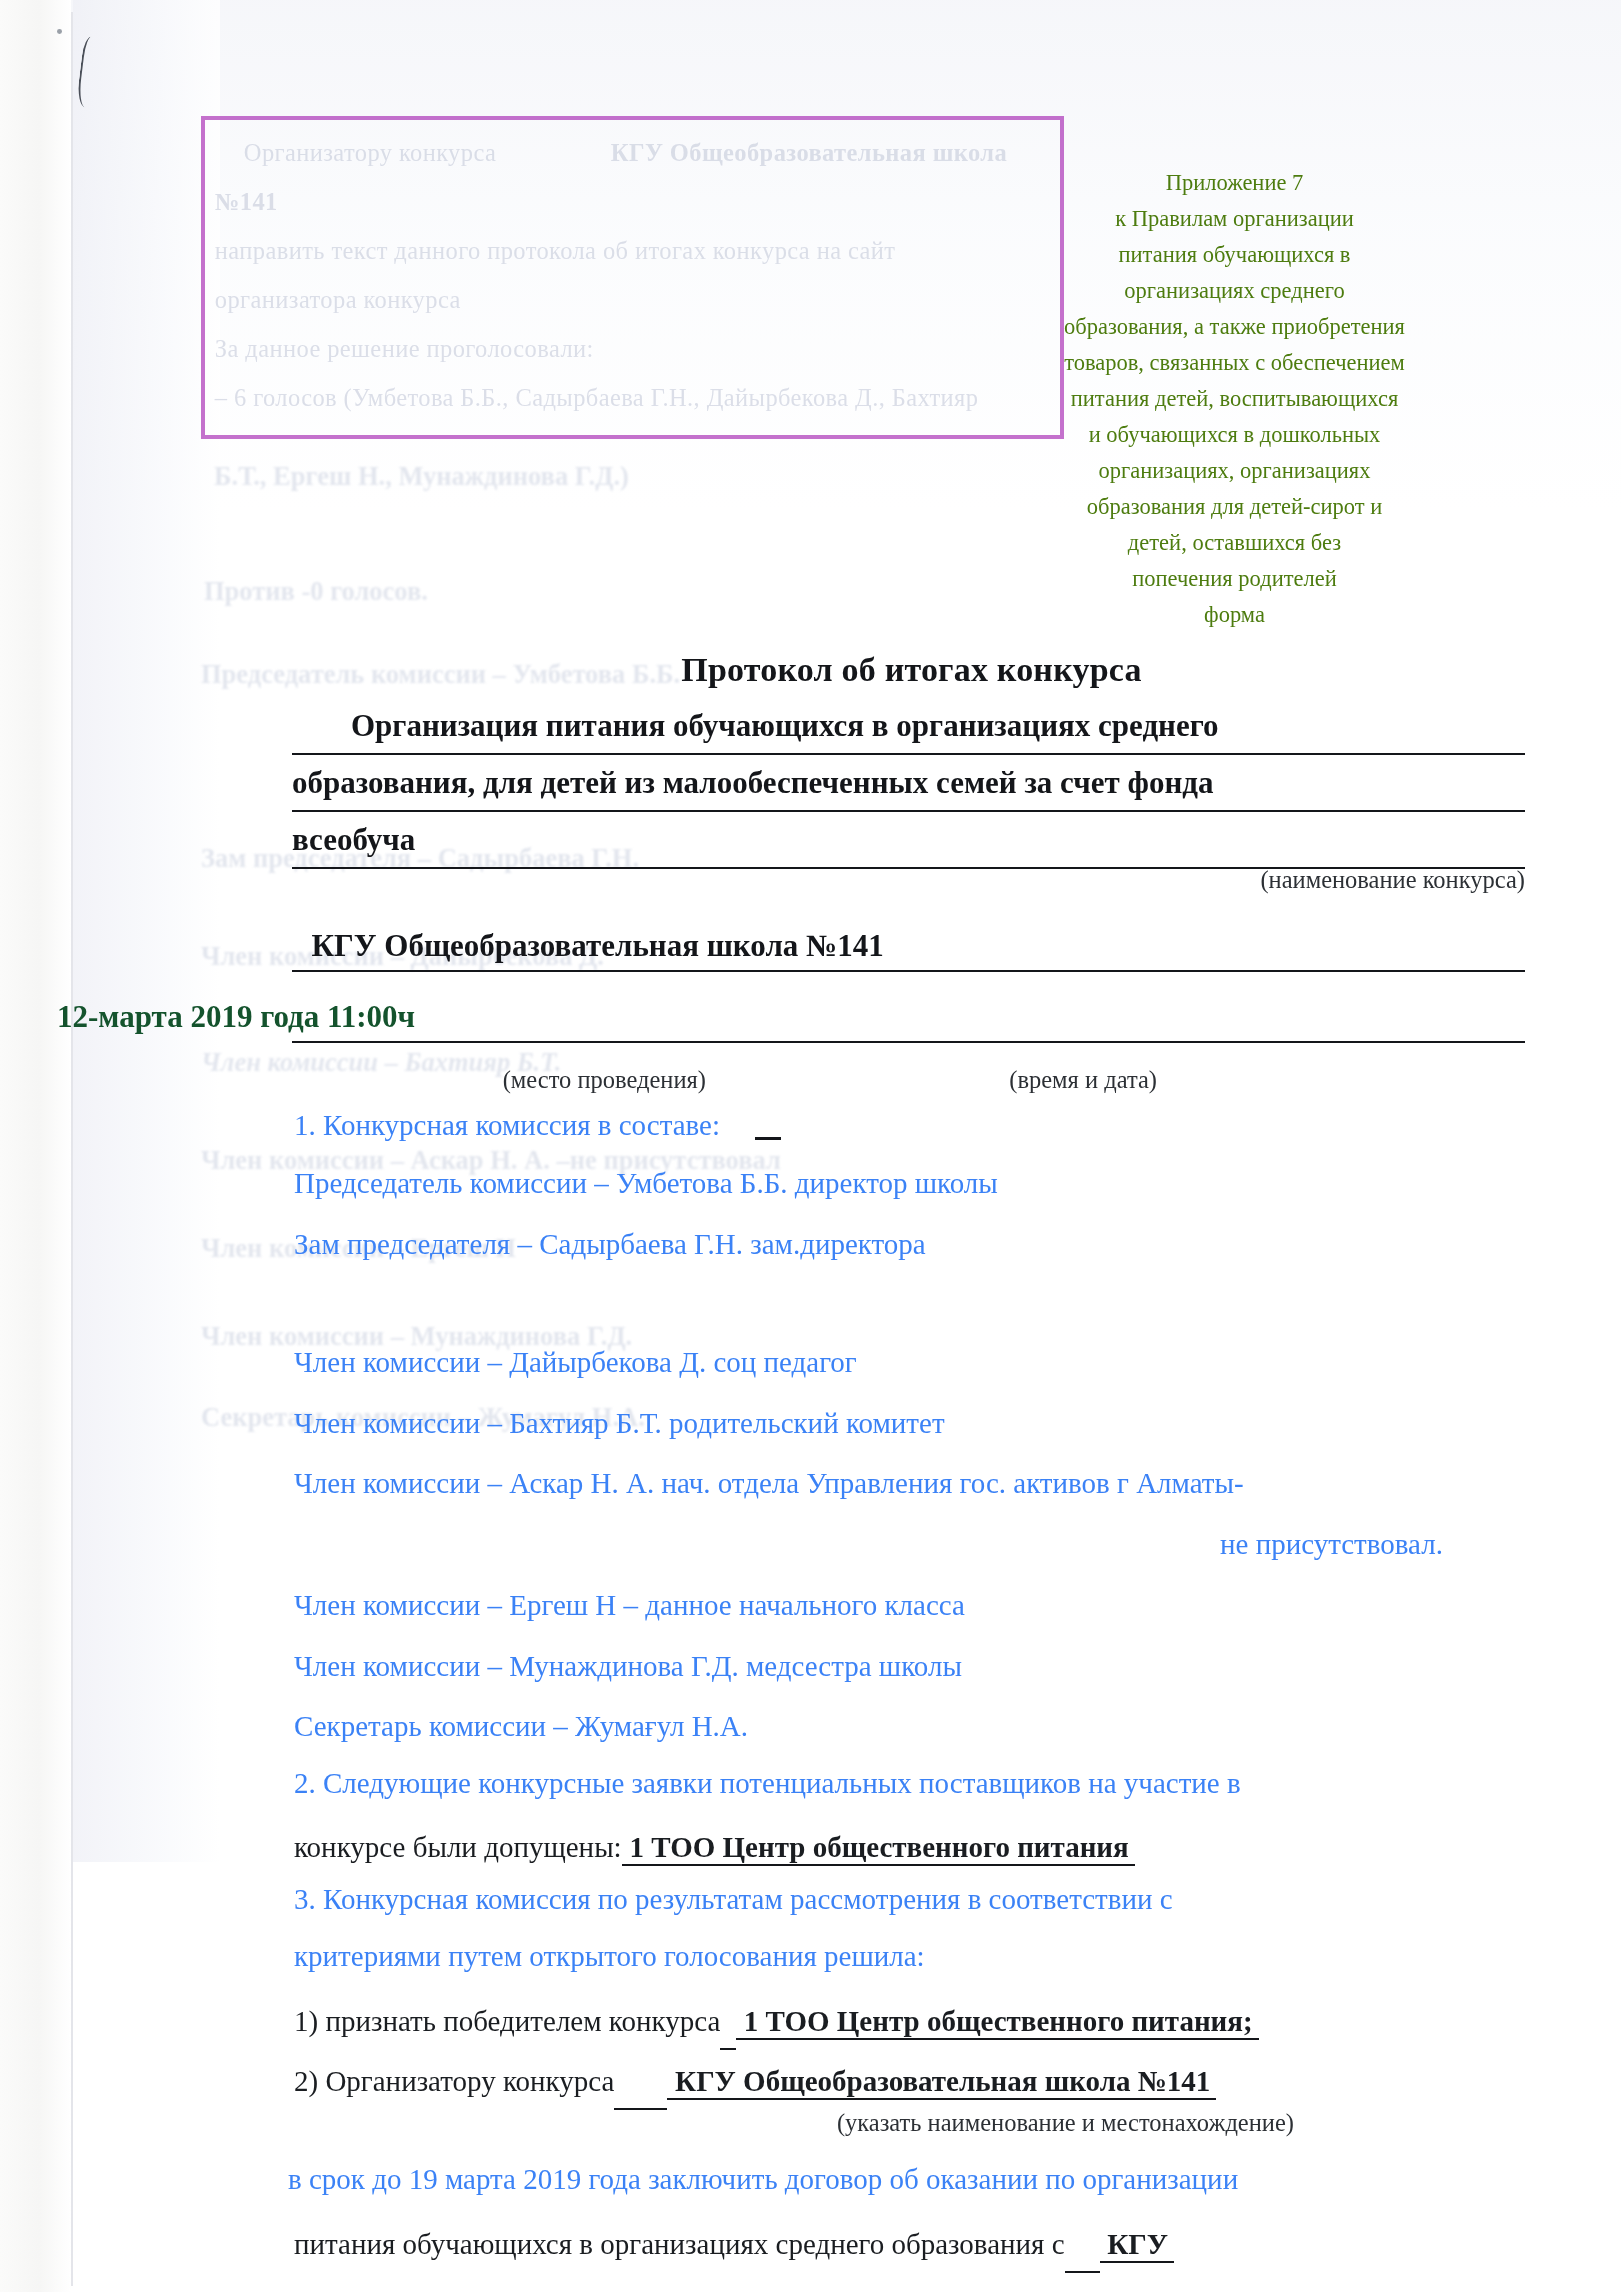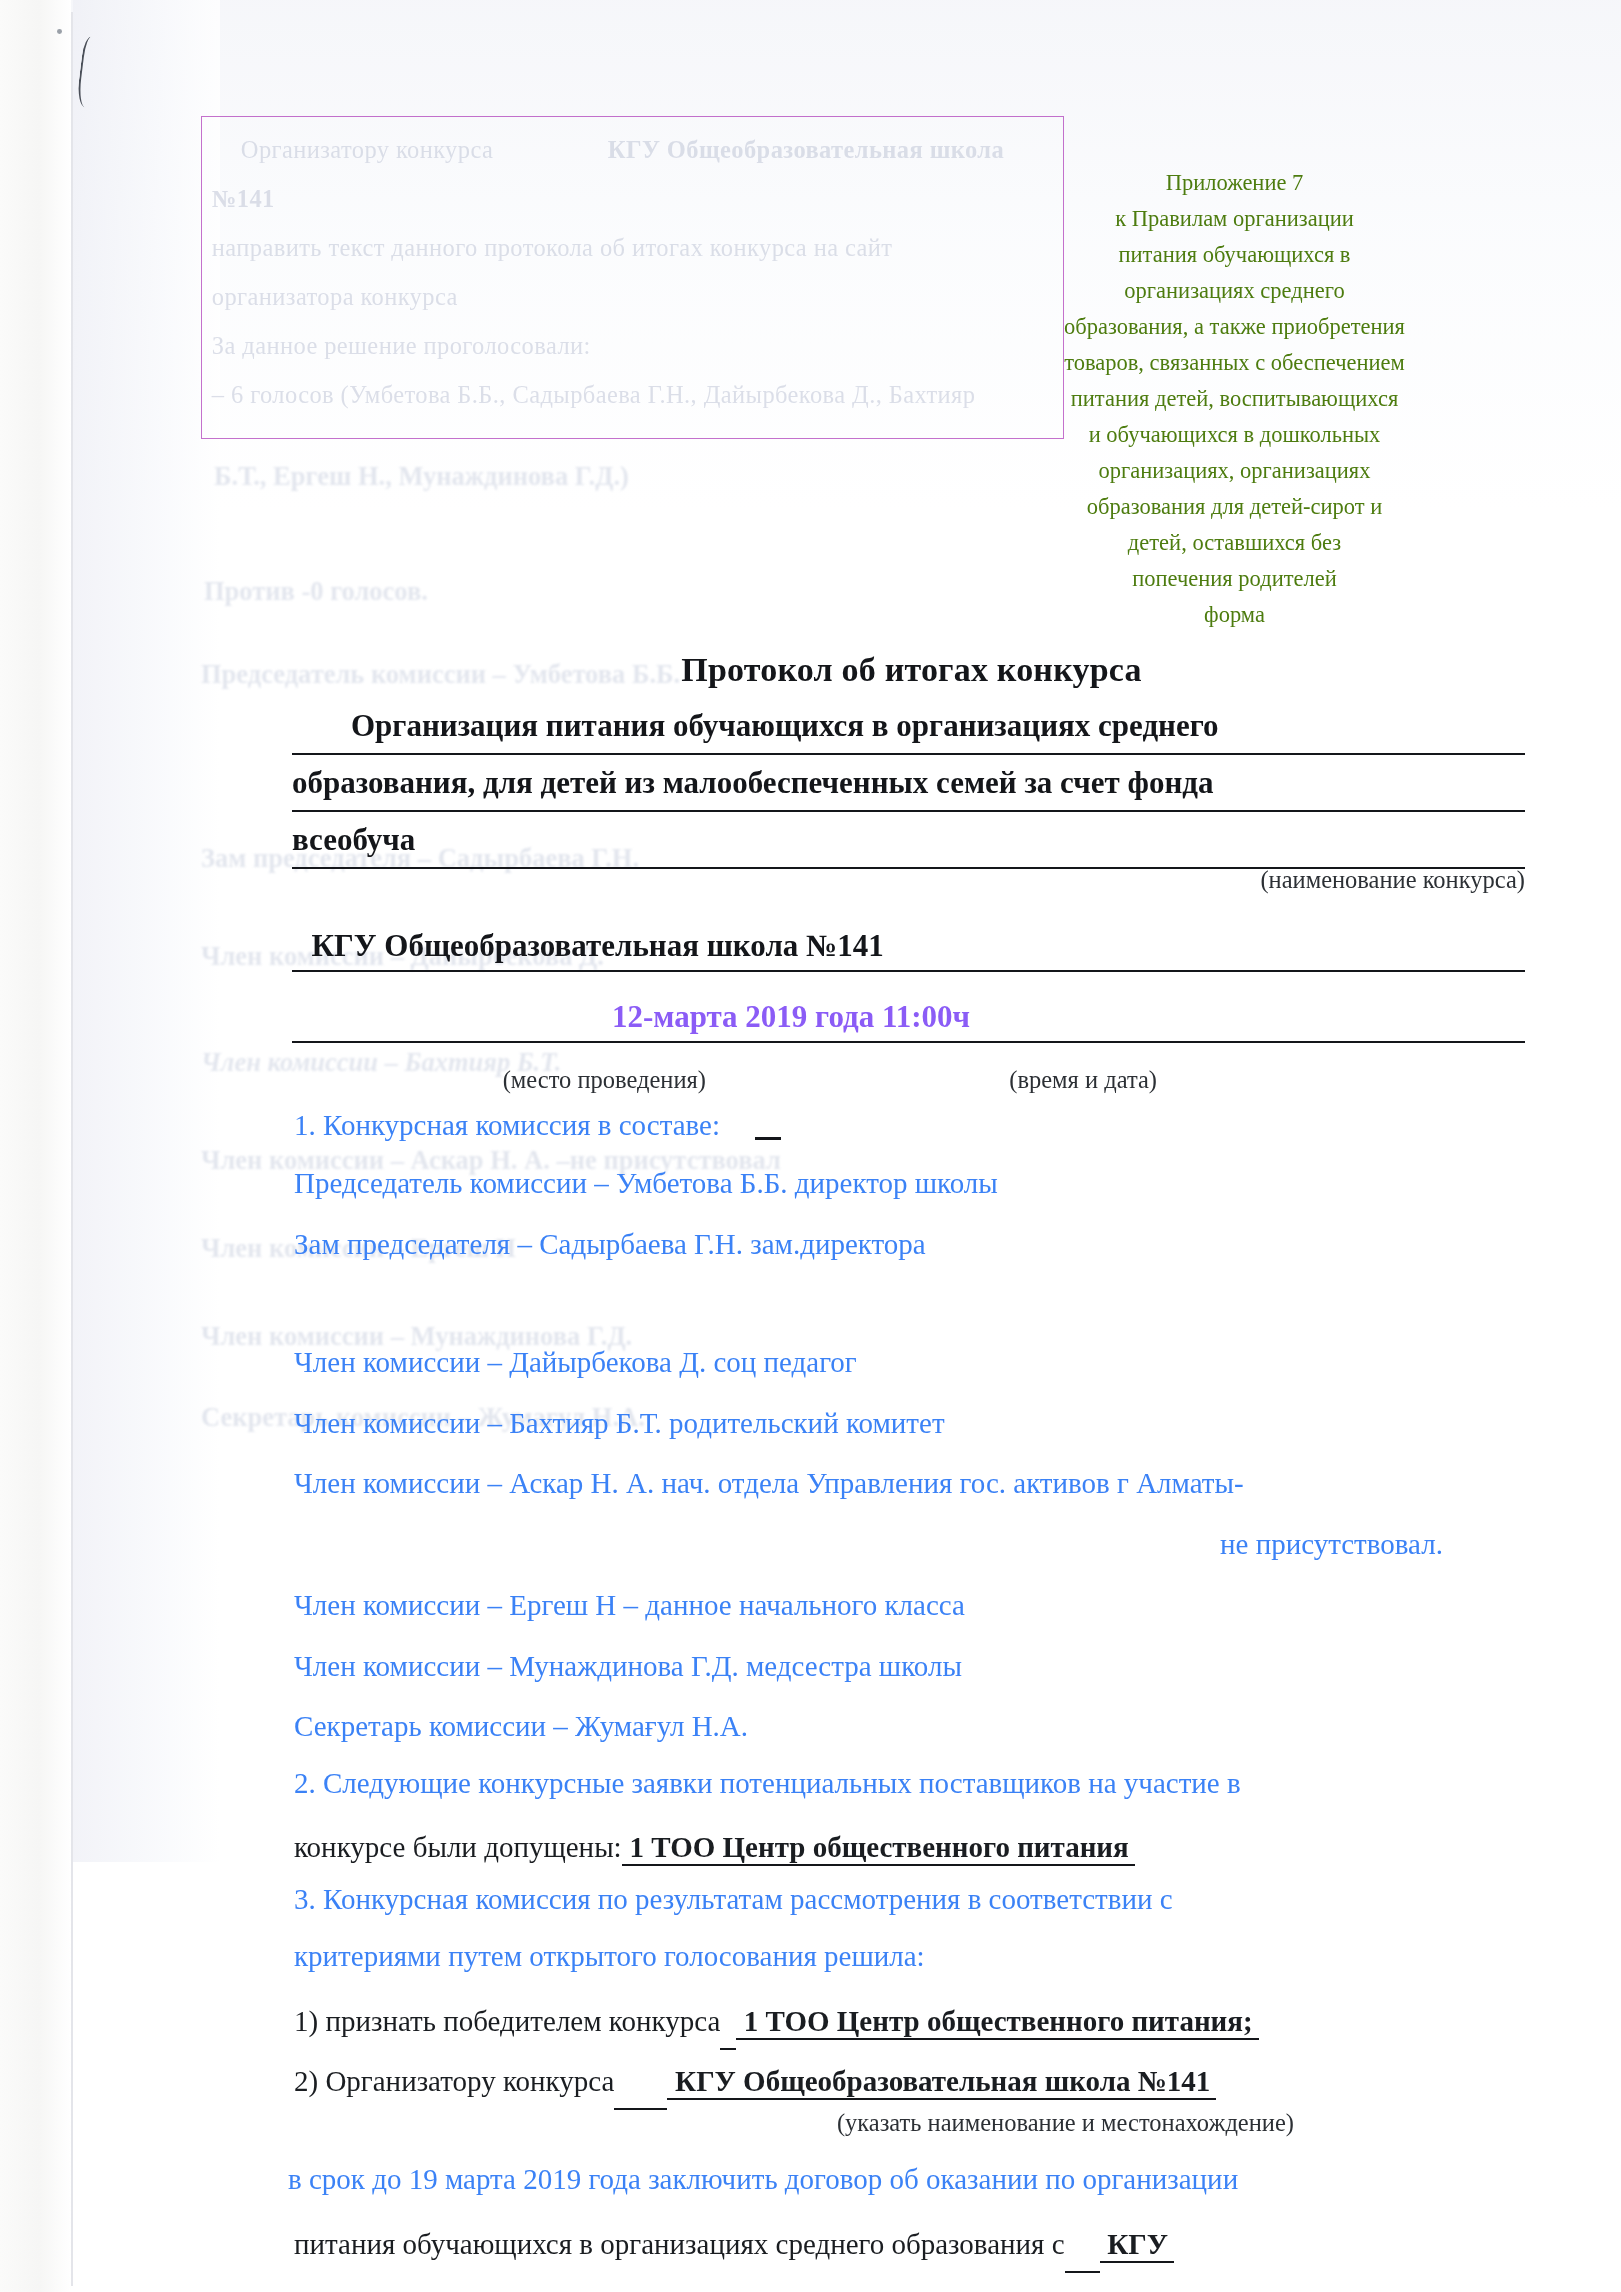--- a/index.html
+++ b/index.html
@@ -59,21 +59,21 @@
     width: 4.9px; height: 4.9px;
     border-radius: 50%;
     background: #9aa0a8;
   }
 
   
   .bleed {
     position: absolute;
     left: 201px; top: 116px;
     width: 863px; height: 323px;
-    border: 1px solid #a21caf;
+    border: 4px solid #a21caf;
     color: #c7ccdb;
     opacity: .62;
     font-family: "Liberation Serif", "DejaVu Serif", serif;
     font-size: 24.5px;
     line-height: 49px;
     letter-spacing: 0.4px;
     padding: 7.8px 9.8px;
     box-sizing: border-box;
     overflow: hidden;
     filter: blur(0.6px);
@@ -146,22 +146,21 @@
     text-indent: 19.6px;
   }
   .datetime {
     position: absolute;
     left: 292px; top: 992px;
     width: 1233px;
     font-size: 31px;
     font-weight: 700;
     line-height: 49px;
     border-bottom: 2.5px solid #14161a;
-    color: #8b5cf6;
-    text-align: center;
+    color: #14532d;
     text-indent: -235px;
   }
 
   .body-line {
     position: absolute;
     font-size: 29px;
     line-height: 39px;
     color: #3b82f6;
     white-space: nowrap;
   }

